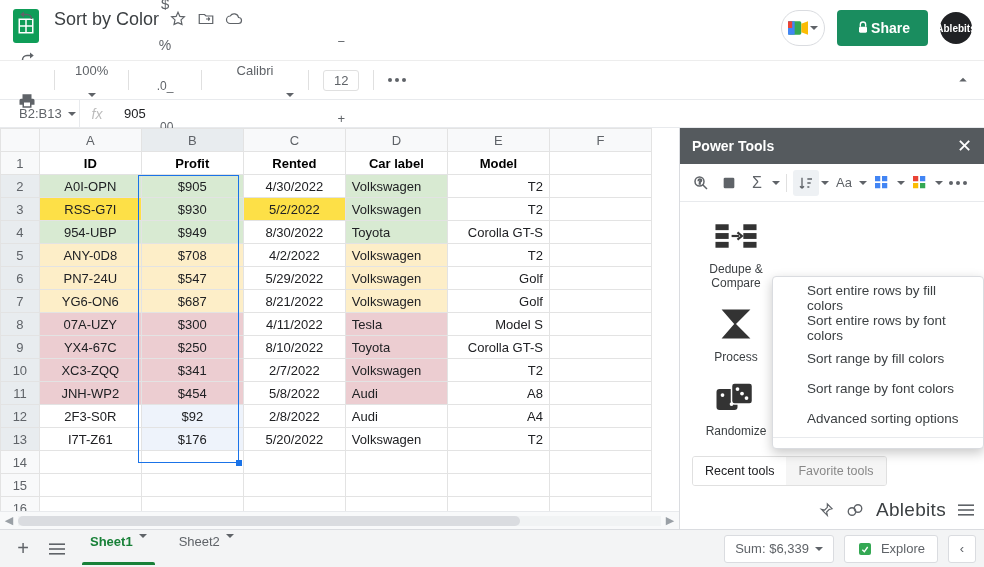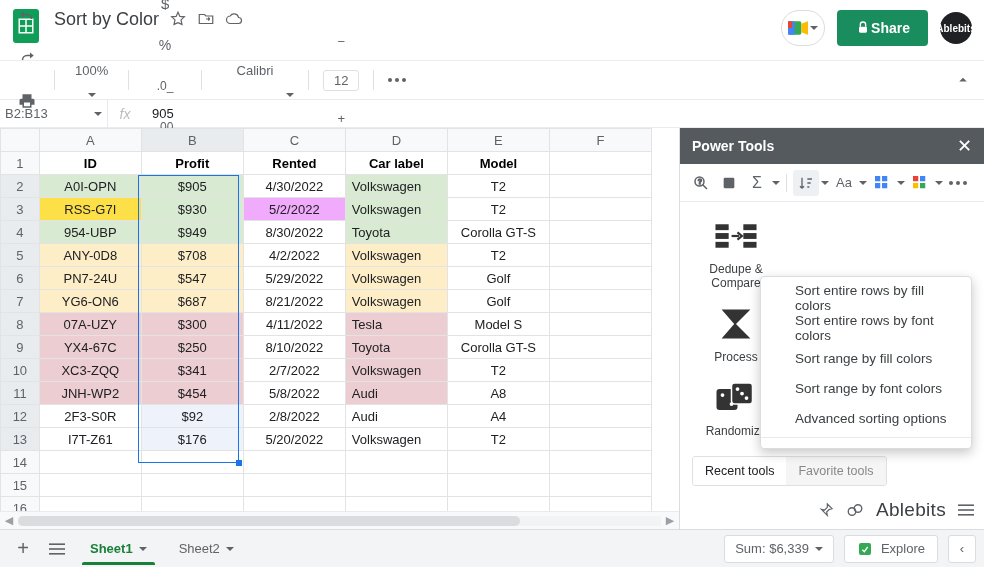--- a/index.html
+++ b/index.html
@@ -28,21 +28,21 @@
   .tb-sep { width:1px; height:20px; background:#e0e0e0; margin:0 4px;}
   .tb-btn { min-width:24px; height:26px; display:flex; align-items:center; justify-content:center; color:#5f6368; border:none; background:none; padding:0 4px;}
   .tb-btn svg { width:18px; height:18px; fill:#5f6368;}
   .tb-txt { padding:0 6px; }
   .tb-dd { display:flex; align-items:center; gap:2px;}
   .dd-caret { width:0; height:0; border-left:4px solid transparent; border-right:4px solid transparent; border-top:4px solid #5f6368; }
   .more-dots { display:flex; gap:3px;} .more-dots span{width:4px;height:4px;border-radius:50%;background:#5f6368;}
 
   
   .namebox-row { height:28px; background:#fff; border-bottom:1px solid #e8eaed; display:flex; align-items:center; font-size:13px; color:#5f6368;}
-  .name-box { width:108px; border-right:1px solid #e8eaed; display:flex; align-items:center; padding:0 5px; gap:6px; height:100%;}
+  .name-box { width:80px; border-right:1px solid #e8eaed; display:flex; align-items:center; padding:0 19px; gap:6px; height:100%;}
   .name-box .dd-caret{margin-left:auto;}
   .fx { width:34px; text-align:center; font-style:italic; color:#bdbdbd; font-size:14px;}
   .fx-val { padding-left:10px; color:#202124;}
 
   
   .ws { position:absolute; top:128px; bottom:38px; left:0; right:0; display:flex; }
   .sheet-area { width:680px; background:#fff; position:relative; display:flex; flex-direction:column; border-right:1px solid #dadce0;}
 
   
   .grid { flex:1; overflow:hidden; position:relative;}
@@ -52,21 +52,21 @@
   table.sh th.corner{width:38px;}
   table.sh th.rowh { width:38px; background:#f8f9fa; text-align:center; font-weight:400; color:#5f6368;}
   table.sh th.colh { }
   table.sh .hdrr td { font-weight:700; text-align:center; color:#000;}
   .c-id{width:100px;} .c-profit{width:100px;} .c-rent{width:100px;} .c-label{width:100px;} .c-model{width:100px;} .c-f{width:100px;}
 
   .id-cell{ text-align:center;}
   .profit-cell{ text-align:center;}
   .rent-cell{ text-align:center;}
   .label-cell{ text-align:left;}
-  .model-cell{ text-align:center;margin-left:24px;}
+  .model-cell{ text-align:right;margin-left:24px;}
 
   .sel-col { position:absolute; border:1px solid #1a73e8; pointer-events:none;}
   .sel-handle{position:absolute; width:6px;height:6px;background:#1a73e8;}
 
   .hscroll { height:18px; border-top:1px solid #e8eaed; display:flex; align-items:center; background:#f8f9fa;}
   .hscroll .scroll-arrow{width:18px; text-align:center; color:#9aa0a6; font-size:11px;}
   .hscroll .track{flex:1; height:10px; background:#f1f3f4; position:relative;}
   .hscroll .thumb{position:absolute; height:10px; background:#dadce0; border-radius:5px;}
 
   
@@ -81,31 +81,31 @@
   .pt-tile { display:flex; flex-direction:column; align-items:center; gap:6px; font-size:12px; color:#3c4043;}
   .pt-tile .ico{ height:40px; display:flex; align-items:center; justify-content:center;}
   .pt-tabs { display:flex; border:1px solid #e0e0e0; border-radius:3px; overflow:hidden; margin-top:18px; width:fit-content;}
   .pt-tabs div{ padding:7px 12px; font-size:12.5px;}
   .pt-tabs .active{ background:#fff; color:#202124; font-weight:500;}
   .pt-tabs .inactive{ background:#f5f5f5; color:#888;}
   .pt-footer{ position:absolute; bottom:8px; right:10px; left:10px; display:flex; align-items:center; justify-content:flex-end; gap:12px; font-size:16px; color:#3c4043;}
   .pt-footer .brand{ font-weight:400; font-size:19px; letter-spacing:0.3px;}
 
   
-  .dd-menu { position:absolute; top:74px; right:12px; width:212px; background:#fff; border:1px solid #dadce0; box-shadow:0 4px 12px rgba(0,0,0,0.22); border-radius:4px; padding:6px 0; font-size:13.5px; z-index:20;}
+  .dd-menu { position:absolute; top:74px; right:0; width:212px; background:#fff; border:1px solid #dadce0; box-shadow:0 4px 12px rgba(0,0,0,0.22); border-radius:4px; padding:6px 0; font-size:13.5px; z-index:20;}
   .dd-menu .mi{ height:30px; padding:0 16px 0 34px; display:flex; align-items:center; color:#3c4043; position:relative;}
   .dd-menu .mi.sel{ background:#eef1f4;}
   .dd-menu .mi .chk{ position:absolute; left:10px; width:14px; height:14px;}
   .dd-menu hr{ border:none; border-top:1px solid #e8eaed; margin:4px 0;}
 
   
   .status { position:absolute; left:0; right:0; bottom:0; height:38px; background:#f3f4f5; border-top:1px solid #dadce0; display:flex; align-items:center; padding:0 8px; gap:8px; font-size:13px; color:#5f6368;}
   .sheet-tabs { display:flex; align-items:center; gap:4px;}
   .add-sheet, .all-sheets{ width:30px; height:30px; display:flex; align-items:center; justify-content:center;}
-  .tab { height:30px; padding:0 14px; display:flex; align-items:center; gap:6px; border-radius:0; background:transparent; position:relative;}
+  .tab { height:30px; padding:0 14px; display:flex; gap:6px; border-radius:0; background:transparent; position:relative;}
   .tab.active{ color:#188038; font-weight:600;}
   .tab.active::after{ content:""; position:absolute; left:6px; right:6px; bottom:-1px; height:3px; background:#188038; border-radius:2px 2px 0 0;}
   .status-right{ margin-left:auto; display:flex; align-items:center; gap:10px;}
   .sum-chip{ height:28px; padding:0 10px; border:1px solid #dadce0; background:#fff; border-radius:3px; display:flex; align-items:center; gap:6px; font-size:13px;}
   .explore-btn{ height:28px; padding:0 12px; border:1px solid #dadce0; background:#fff; border-radius:3px; display:flex; align-items:center; gap:8px; font-size:13px; color:#5f6368;}
   .scroll-r{ width:28px; height:28px; border:1px solid #dadce0; background:#fff; border-radius:3px; display:flex; align-items:center; justify-content:center; color:#5f6368;}
 
 </style>
 </head>
 <body>
@@ -276,21 +276,21 @@
               <td class="profit-cell" style="background: rgb(216, 234, 210);">$905</td>
               <td class="rent-cell" style="background: rgb(255, 255, 255);">4/30/2022</td>
               <td class="label-cell" style="background: rgb(216, 234, 210);">Volkswagen</td>
               <td class="model-cell" style="background: rgb(255, 255, 255);">T2</td>
               <td style="background: rgb(255, 255, 255);"></td>
             </tr>
             <tr>
               <th class="rowh" style="background: rgb(232, 236, 239);">3</th>
               <td class="id-cell" style="background: #fde047;">RSS-G7I</td>
               <td class="profit-cell" style="background: rgb(216, 234, 210);">$930</td>
-              <td class="rent-cell" style="background: #f0abfc;">5/2/2022</td>
+              <td class="rent-cell" style="background: #fde047;">5/2/2022</td>
               <td class="label-cell" style="background: rgb(216, 234, 210);">Volkswagen</td>
               <td class="model-cell" style="background: rgb(255, 255, 255);">T2</td>
               <td style="background: rgb(255, 255, 255);"></td>
             </tr>
             <tr>
               <th class="rowh" style="background: rgb(232, 236, 239);">4</th>
               <td class="id-cell" style="background: rgb(216, 234, 210);">954-UBP</td>
               <td class="profit-cell" style="background: rgb(216, 234, 210);">$949</td>
               <td class="rent-cell" style="background: rgb(255, 255, 255);">8/30/2022</td>
               <td class="label-cell" style="background: rgb(216, 234, 210);">Toyota</td>

